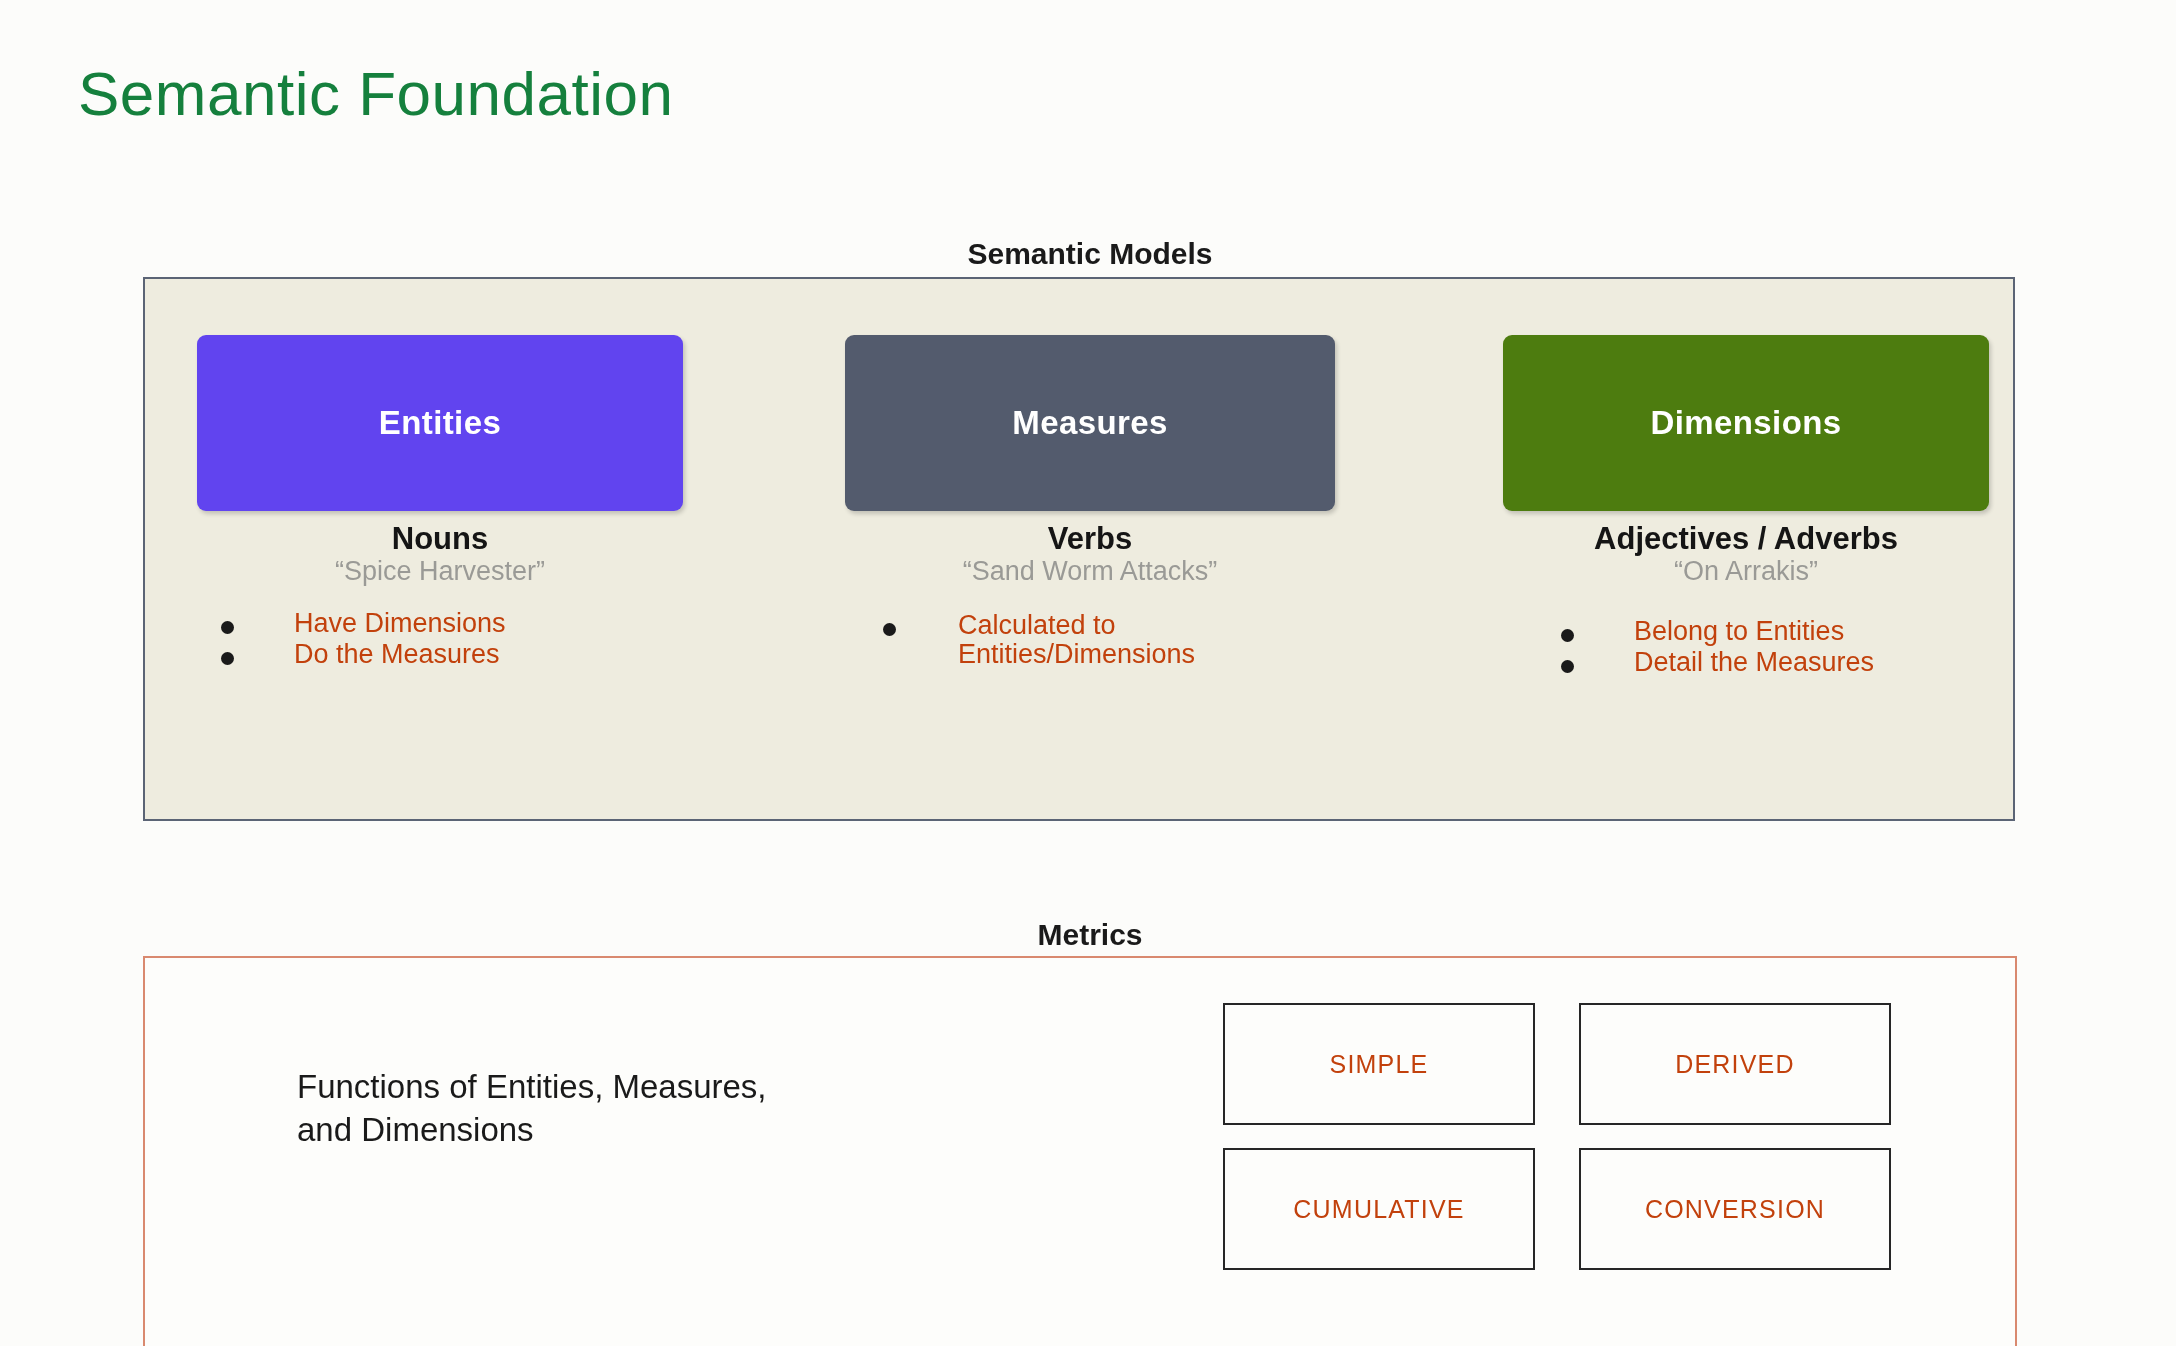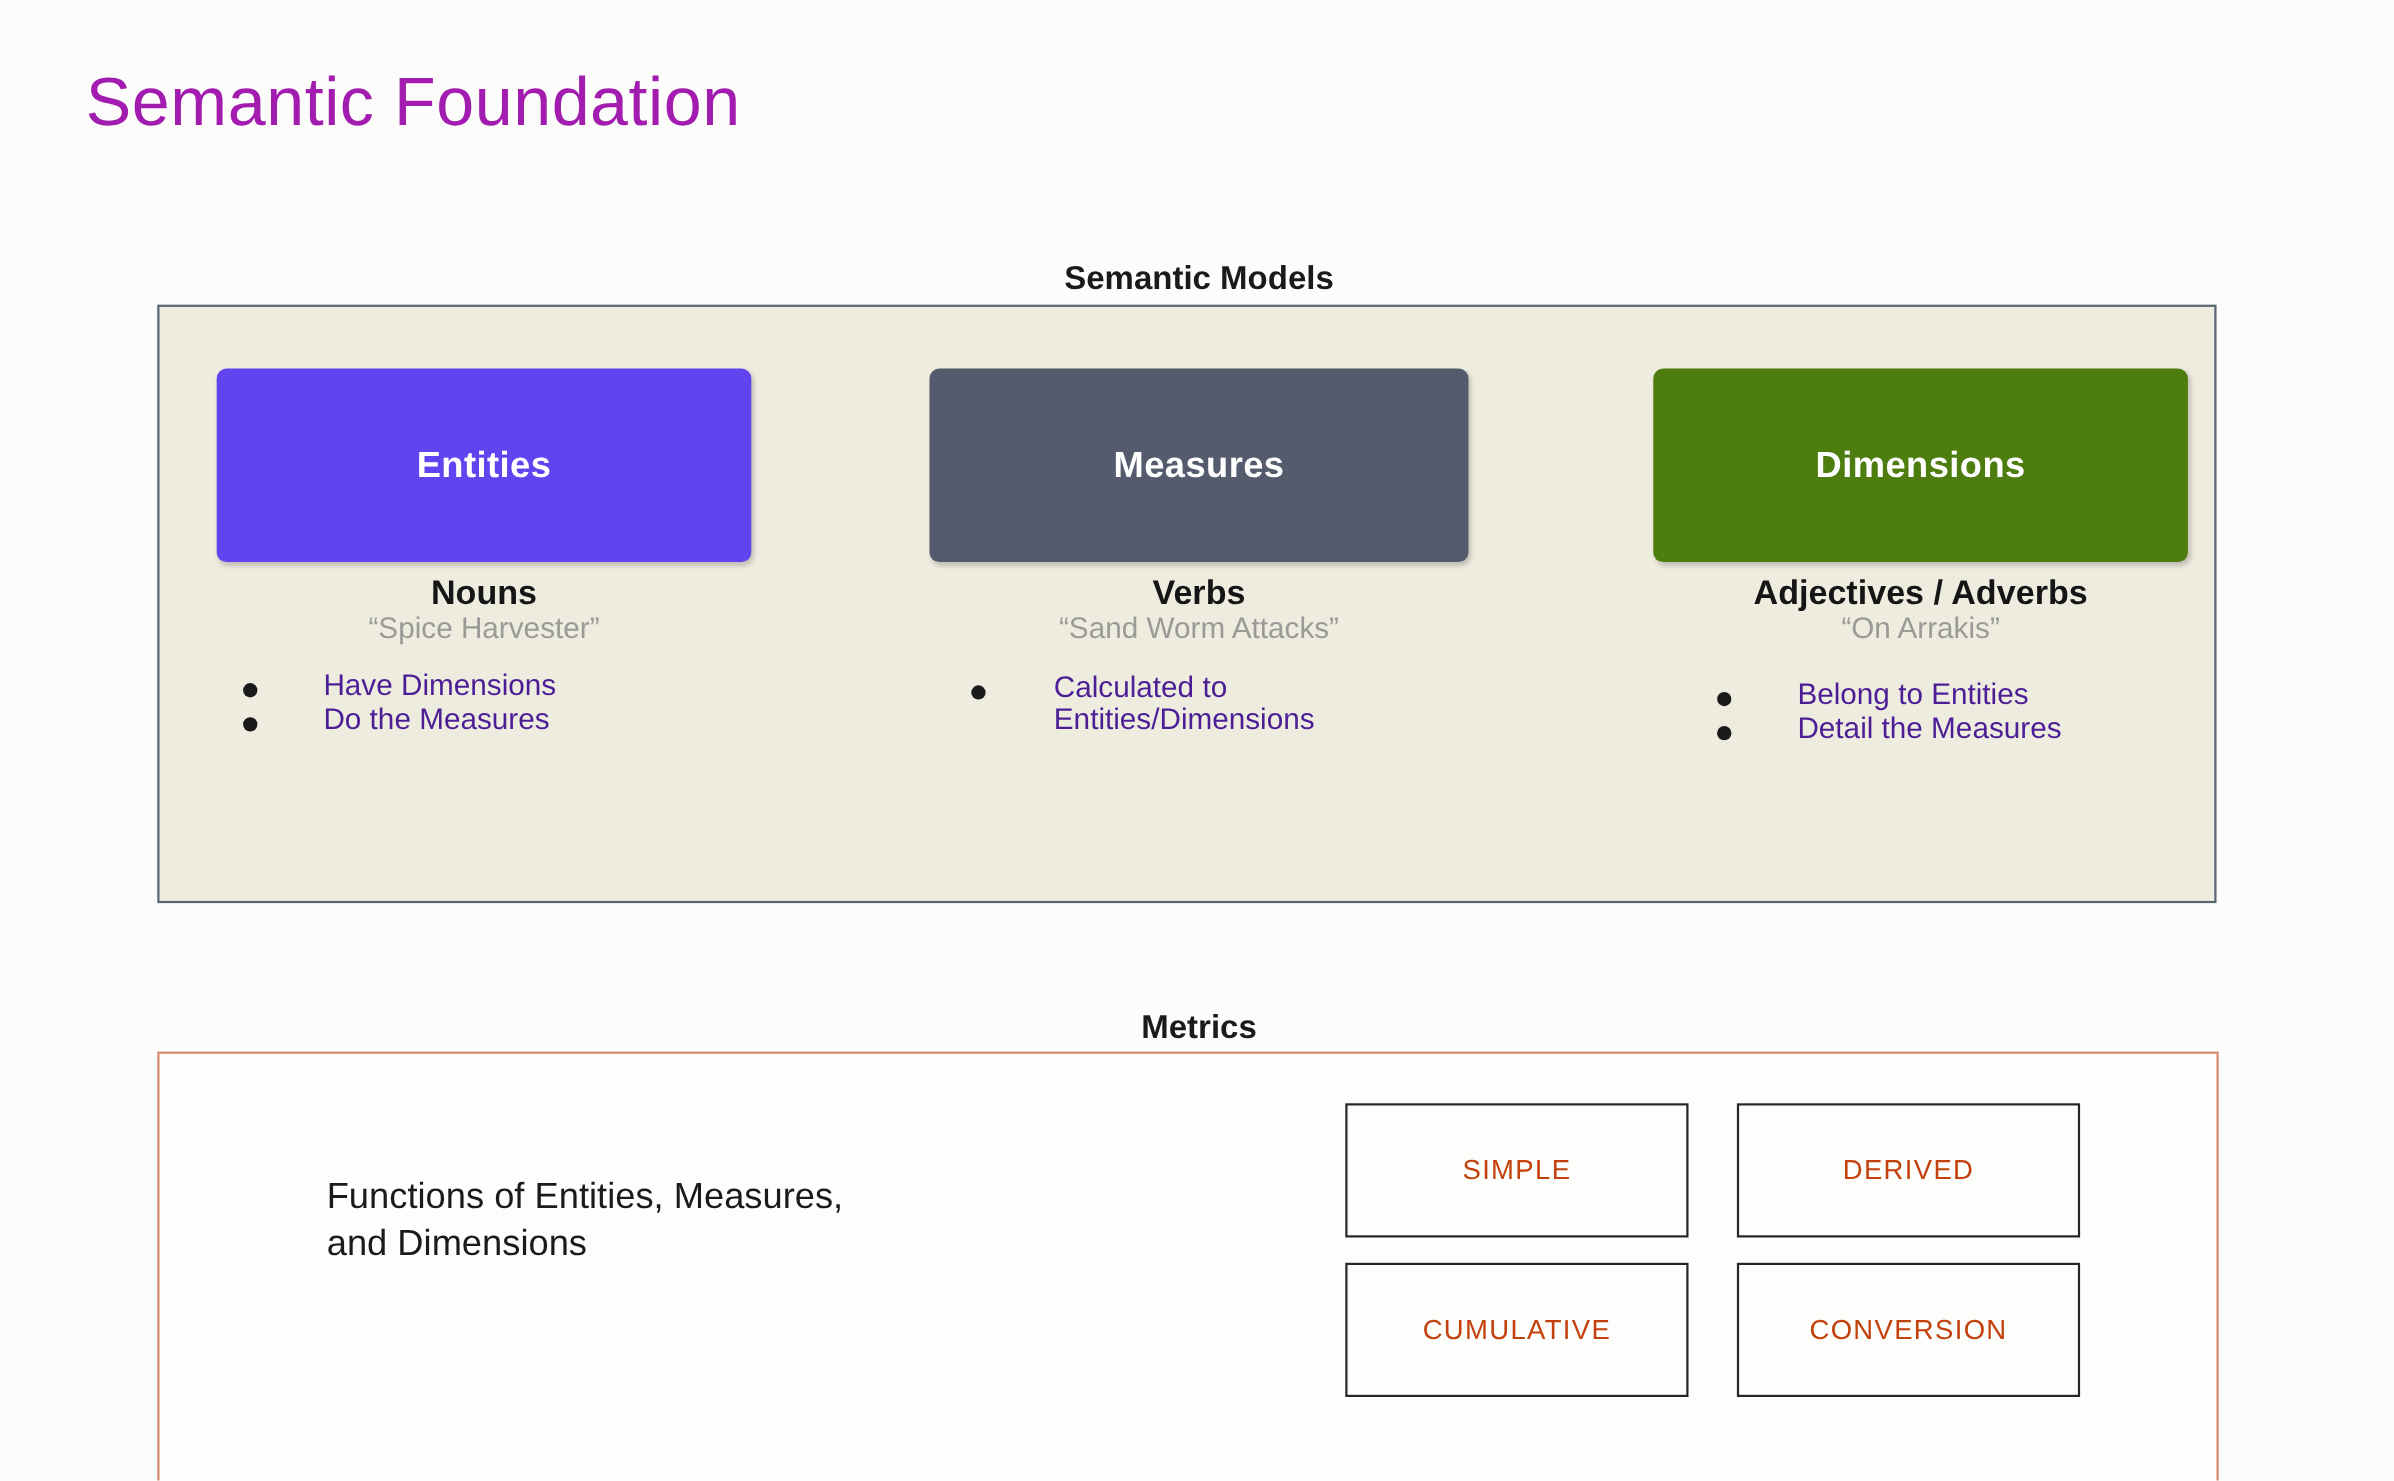--- a/index.html
+++ b/index.html
@@ -17,21 +17,21 @@
   }
 
   
   .slide-title {
     position: absolute;
     left: 78px;
     top: 58px;
     font-size: 62px;
     font-weight: 400;
     letter-spacing: 0.5px;
-    color: #a21caf;
+    color: #15803d;
     white-space: nowrap;
   }
 
   
   .section-caption {
     position: absolute;
     font-size: 30px;
     font-weight: bold;
     color: #1a1a1a;
     text-align: right;
@@ -113,21 +113,21 @@
   }
   #col-entities   .bullet-list { margin-top: 22px; padding-left: 24px; }
   #col-measures   .bullet-list { margin-top: 24px; padding-left: 38px; }
   #col-dimensions .bullet-list { margin-top: 30px; padding-left: 58px; }
 
   .bullet-item {
     display: flex;
     align-items: flex-start;
     font-size: 27px;
     line-height: 1.07;
-    color: #4c1d95;
+    color: #c2410c;
     margin-bottom: 2px;
   }
   .bullet-dot {
     flex: 0 0 auto;
     width: 13px;
     height: 13px;
     border-radius: 50%;
     background: #1a1a1a;
     margin-top: 12px;
     margin-right: 60px;

